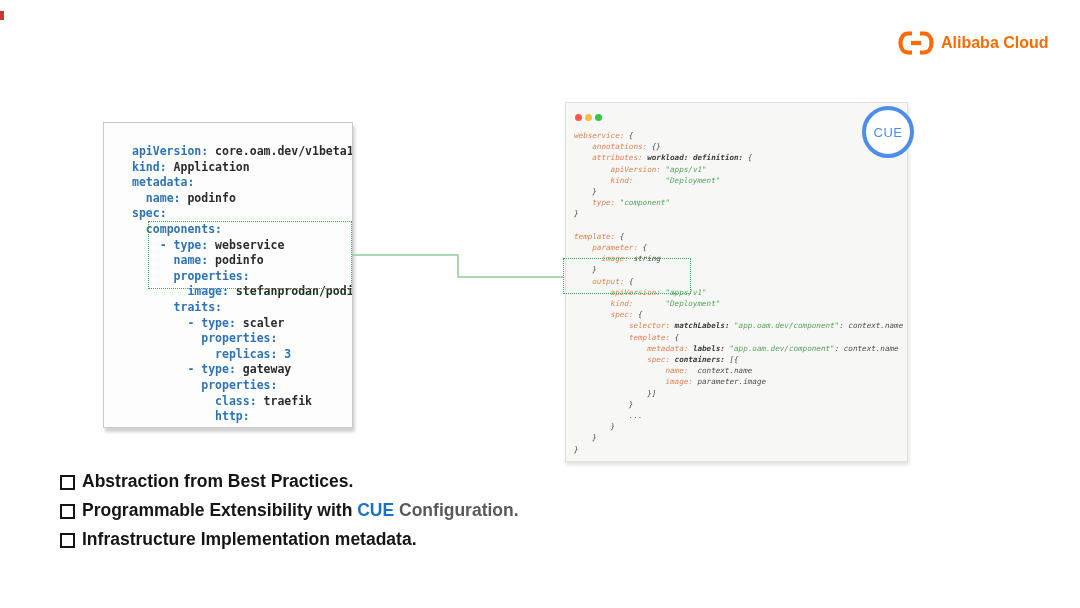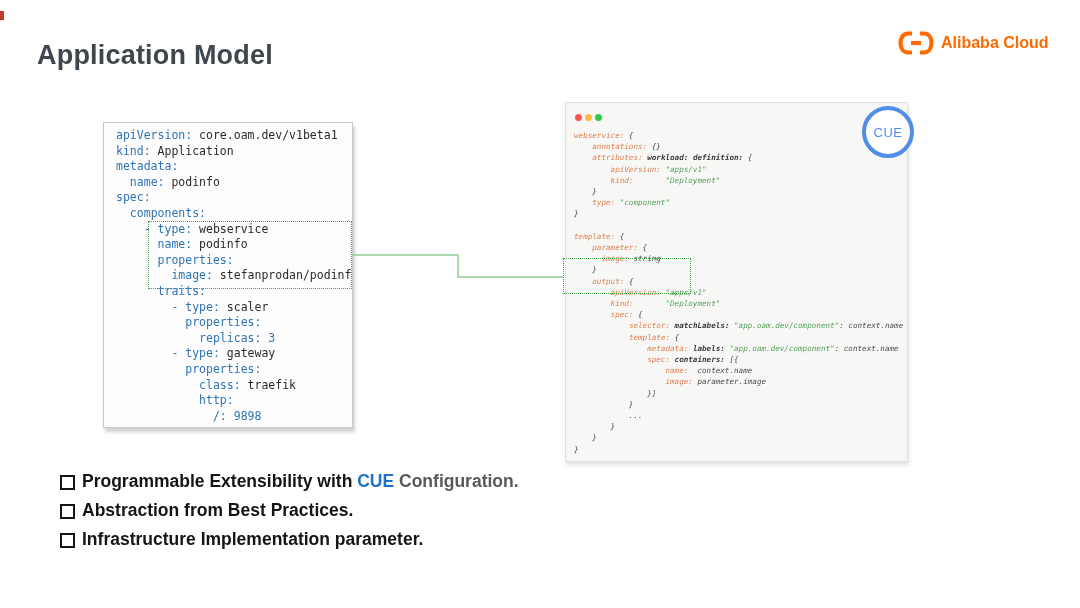--- a/index.html
+++ b/index.html
@@ -15,23 +15,23 @@
   
   .logo{position:absolute;left:898px;top:29px;display:flex;align-items:center;gap:7px;}
   .logo-text{font-size:16px;font-weight:700;color:#FF6A00;white-space:nowrap;}
   
   .yaml-panel{
     position:absolute;left:103px;top:122px;width:250px;height:306px;
     background:#fdfdfd;border:1px solid #c9c9c9;box-sizing:border-box;
     box-shadow:2px 4px 3px rgba(0,0,0,0.18);overflow:hidden;
   }
   .yaml-code{
-    margin:0;padding:5px 0 0 12px;
+    margin:16px;padding:5px 0 0 12px;
     font-family:"DejaVu Sans Mono",monospace;font-size:11.5px;line-height:15.6px;
-    font-weight:400;white-space:pre;
+    font-weight:700;white-space:pre;
   }
   .yaml-code .k{color:#2e74b5;}
   .yaml-code .v{color:#2b2b2b;}
   .yaml-code .n{color:#2e74b5;}
   .cue-panel{
     position:absolute;left:565px;top:102px;width:343px;height:360px;
     background:#f7f7f5;border:1px solid #e0e0de;box-sizing:border-box;
     box-shadow:1px 3px 4px rgba(0,0,0,0.12);overflow:hidden;font-style:italic;
   }
   .window-dots{position:absolute;left:9px;top:11px;display:flex;gap:3px;}
@@ -69,21 +69,20 @@
   .bullet-text .blue{color:#1d70c8;}
   .bullet-text .gray{color:#595959;}
 </style>
 </head>
 <body>
 
 <div class="slide">
 
   <div class="red-dash"></div>
 
-  <h1 class="page-title">Application Model</h1>
 
   <div class="logo">
     <svg width="36" height="28" viewBox="0 0 36 28">
       <path d="M14 4.5 H10 C5.5 4.5 2.5 8.5 2.5 14 C2.5 19.5 5.5 23.5 10 23.5 H14" fill="none" stroke="#FF6A00" stroke-width="4.2"></path>
       <path d="M22 4.5 H26 C30.5 4.5 33.5 8.5 33.5 14 C33.5 19.5 30.5 23.5 26 23.5 H22" fill="none" stroke="#FF6A00" stroke-width="4.2"></path>
       <line x1="13" y1="14" x2="23" y2="14" stroke="#FF6A00" stroke-width="4.2"></line>
     </svg>
     <span class="logo-text">Alibaba Cloud</span>
   </div>
 
@@ -105,25 +104,25 @@
 
   <svg class="connector">
     <polyline points="352,255 458,255 458,277 563,277" fill="none" stroke="#8fcb96" stroke-width="1.5"></polyline>
   </svg>
 
   <div class="cue-badge">CUE</div>
 
   <div class="bullets" id="bullets">
       <div class="bullet-row">
         <span class="bullet-square"></span>
+        <span class="bullet-text"><span class="black">Abstraction from Best Practices.</span></span>
+      </div>
+      <div class="bullet-row">
+        <span class="bullet-square"></span>
         <span class="bullet-text"><span class="black">Programmable Extensibility with </span><span class="blue">CUE</span><span class="gray"> Configuration.</span></span>
       </div>
       <div class="bullet-row">
         <span class="bullet-square"></span>
-        <span class="bullet-text"><span class="black">Abstraction from Best Practices.</span></span>
-      </div>
-      <div class="bullet-row">
-        <span class="bullet-square"></span>
-        <span class="bullet-text"><span class="black">Infrastructure Implementation parameter.</span></span>
+        <span class="bullet-text"><span class="black">Infrastructure Implementation metadata.</span></span>
       </div>
     </div>
 
 </div>
 
 </body></html>

